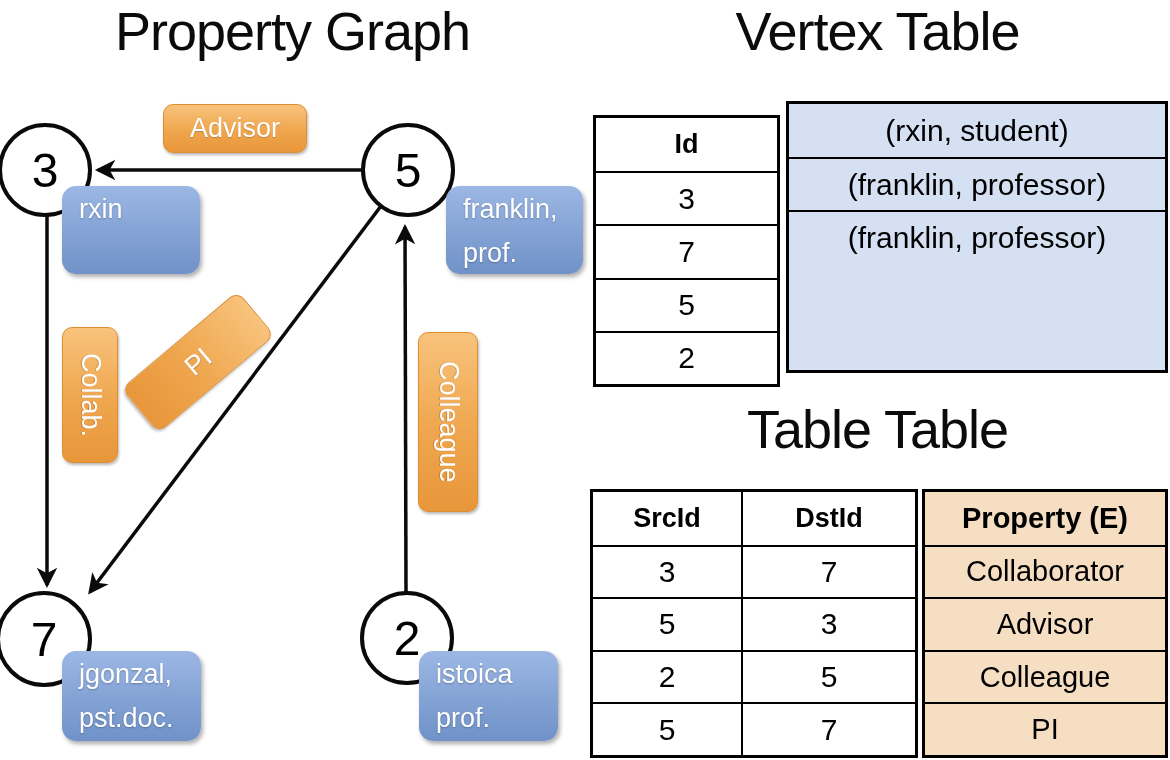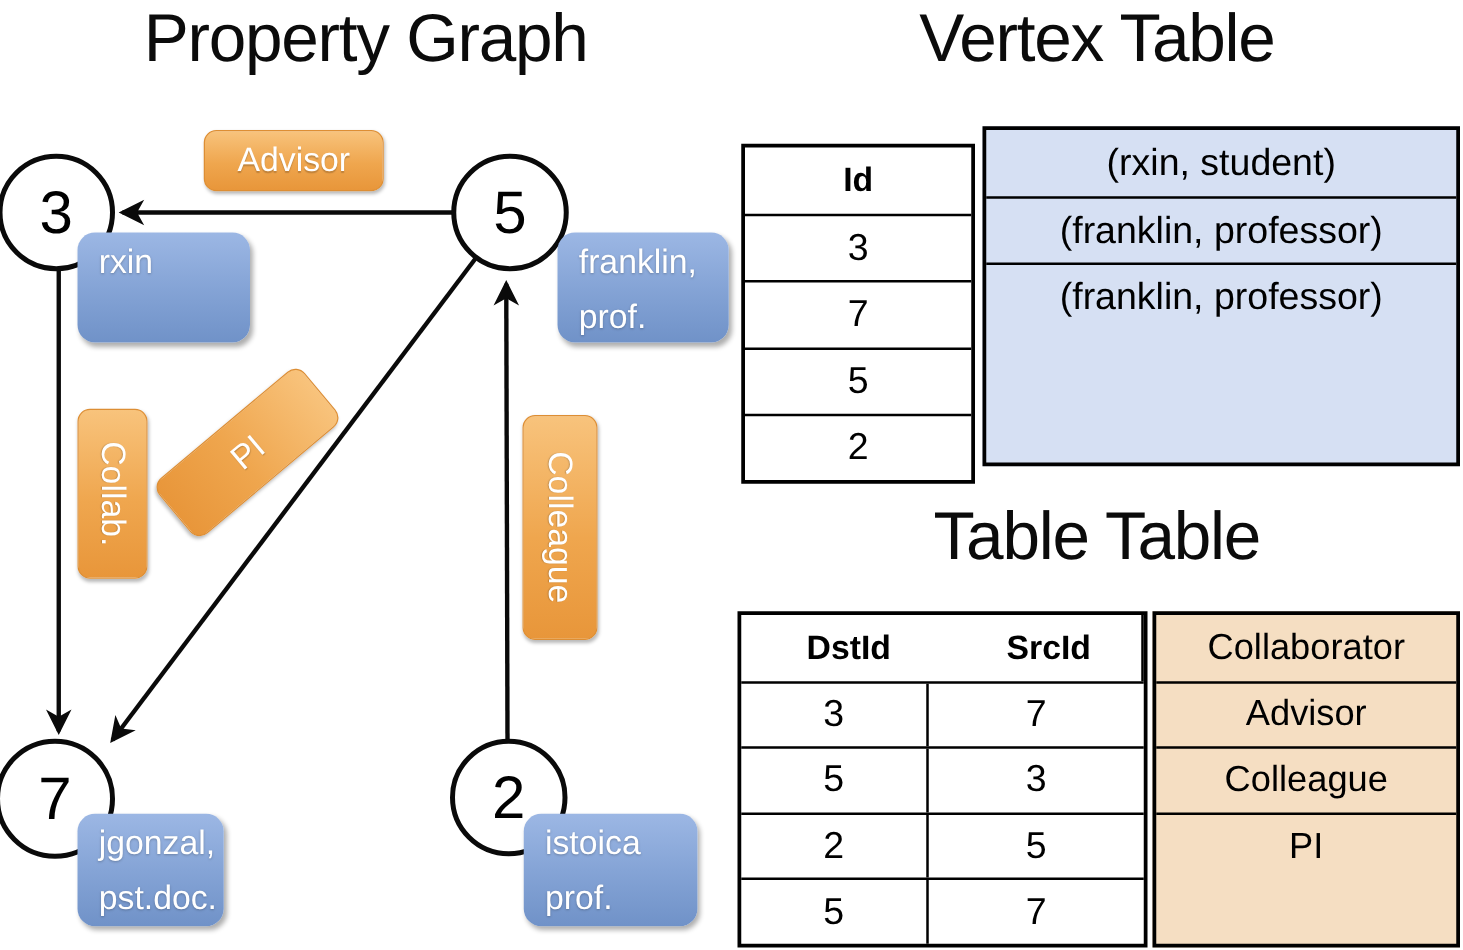--- a/index.html
+++ b/index.html
@@ -53,21 +53,21 @@
     position:absolute; box-sizing:border-box;
     background:linear-gradient(180deg,#9cb7e4 0%,#85a4d6 50%,#7092c8 100%);
     border-radius:14px; color:#fff; font-size:27px; line-height:44px;
     padding:1px 6px 0 17px;
     box-shadow:2px 3px 4px rgba(0,0,0,.32);
     text-shadow:0 1px 2px rgba(0,0,0,.25);
   }
   .vprop span { display:block; white-space:nowrap; }
   .b3 { left:62px;  top:186px; width:138px; height:88px; }
   .b5 { left:421px; top:186px; width:137px; height:88px;margin-left:25px; }
-  .b7 { left:62px;  top:651px; width:117px; height:90px; }
+  .b7 { left:62px;  top:651px; width:139px; height:90px; }
   .b2 { left:419px; top:651px; width:139px; height:90px; }
 
   
   .tblock {
     position:absolute; box-sizing:border-box; background:#fff;
     border:3px solid #000; display:grid; grid-template-rows:repeat(5,1fr);
   }
   .vt-id     { left:593px; top:115px; width:187px; height:272px; }
   .vt-prop   { left:786px; top:101px; width:382px; height:272px; background:#d6e0f3; }
   .et-srcdst { left:590px; top:489px; width:328px; height:269px; }
@@ -172,42 +172,45 @@
     <div class="trow">
         <span>(franklin, professor)</span>
       </div>
     <div class="trow">
         <span>(franklin, professor)</span>
       </div>
   </div>
 
   <div class="tblock et-srcdst">
     <div class="trow th">
+      <span class="cell c1">SrcId</span>
       <span class="cell c2">DstId</span>
-      <span class="cell c1">SrcId</span>
     </div>
     <div class="trow">
       <span class="cell c1">3</span>
       <span class="cell c2">7</span>
     </div>
     <div class="trow">
       <span class="cell c1">5</span>
       <span class="cell c2">3</span>
     </div>
     <div class="trow">
       <span class="cell c1">2</span>
       <span class="cell c2">5</span>
     </div>
     <div class="trow">
       <span class="cell c1">5</span>
       <span class="cell c2">7</span>
     </div>
   </div>
 
   <div class="tblock et-prop">
+    <div class="trow th">
+      <span>Property (E)</span>
+    </div>
     <div class="trow">
         <span>Collaborator</span>
       </div>
     <div class="trow">
         <span>Advisor</span>
       </div>
     <div class="trow">
         <span>Colleague</span>
       </div>
     <div class="trow">

